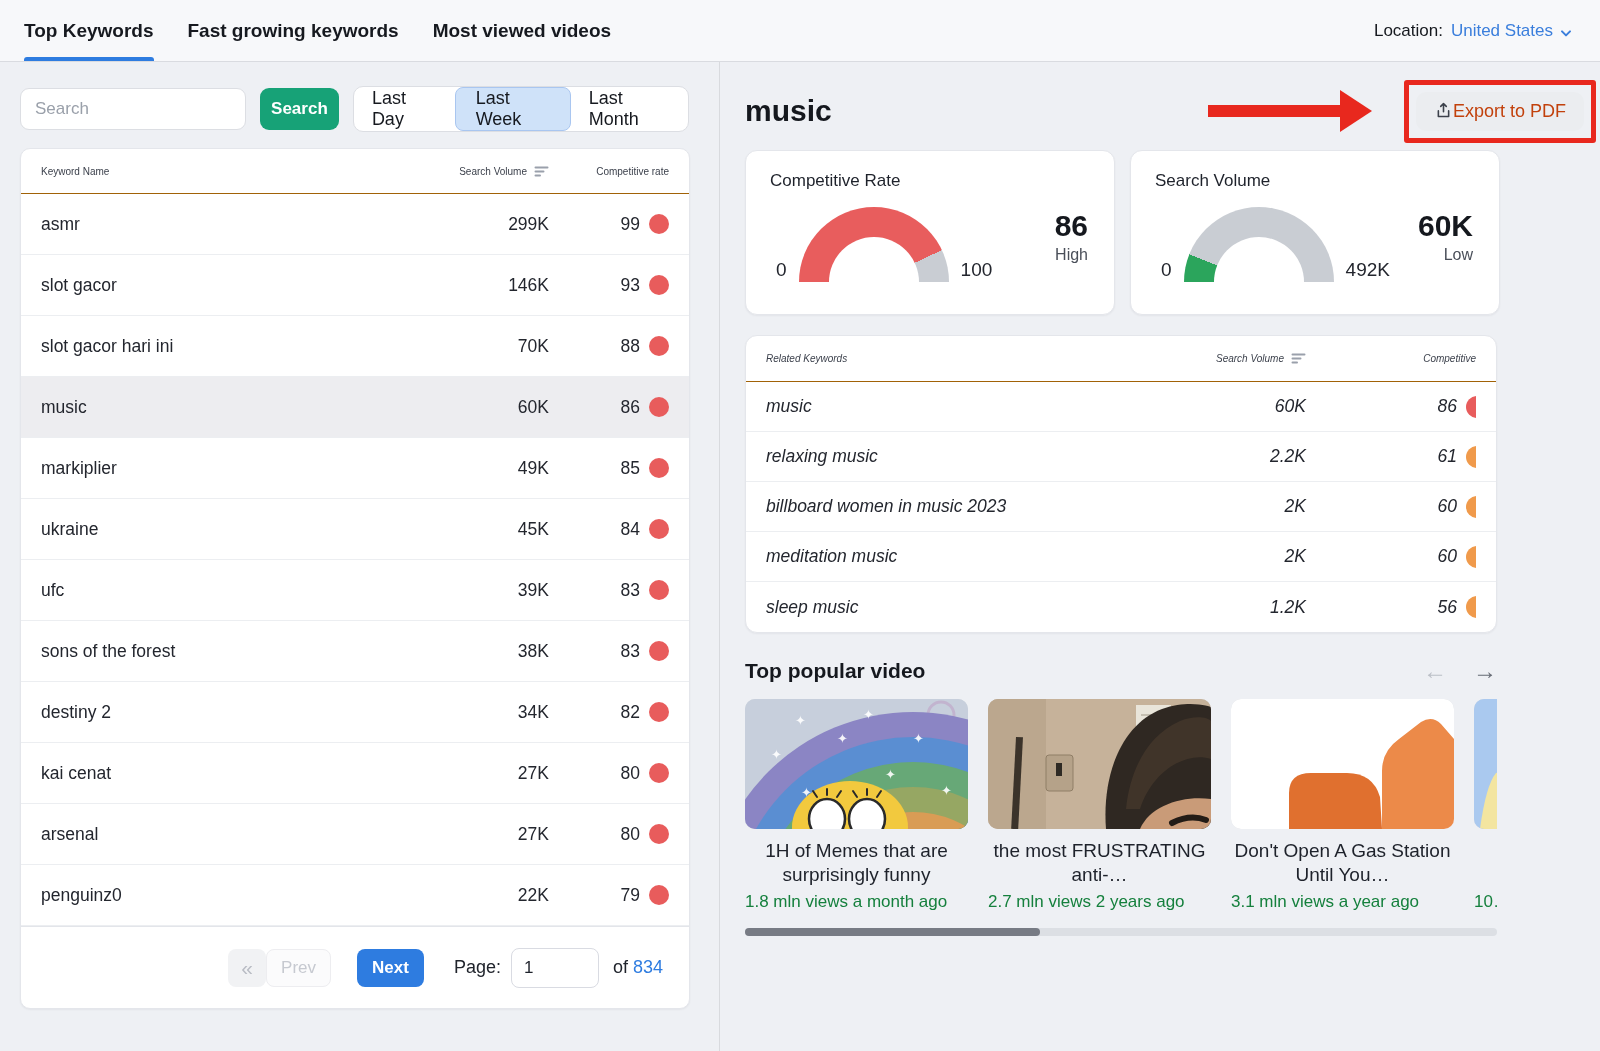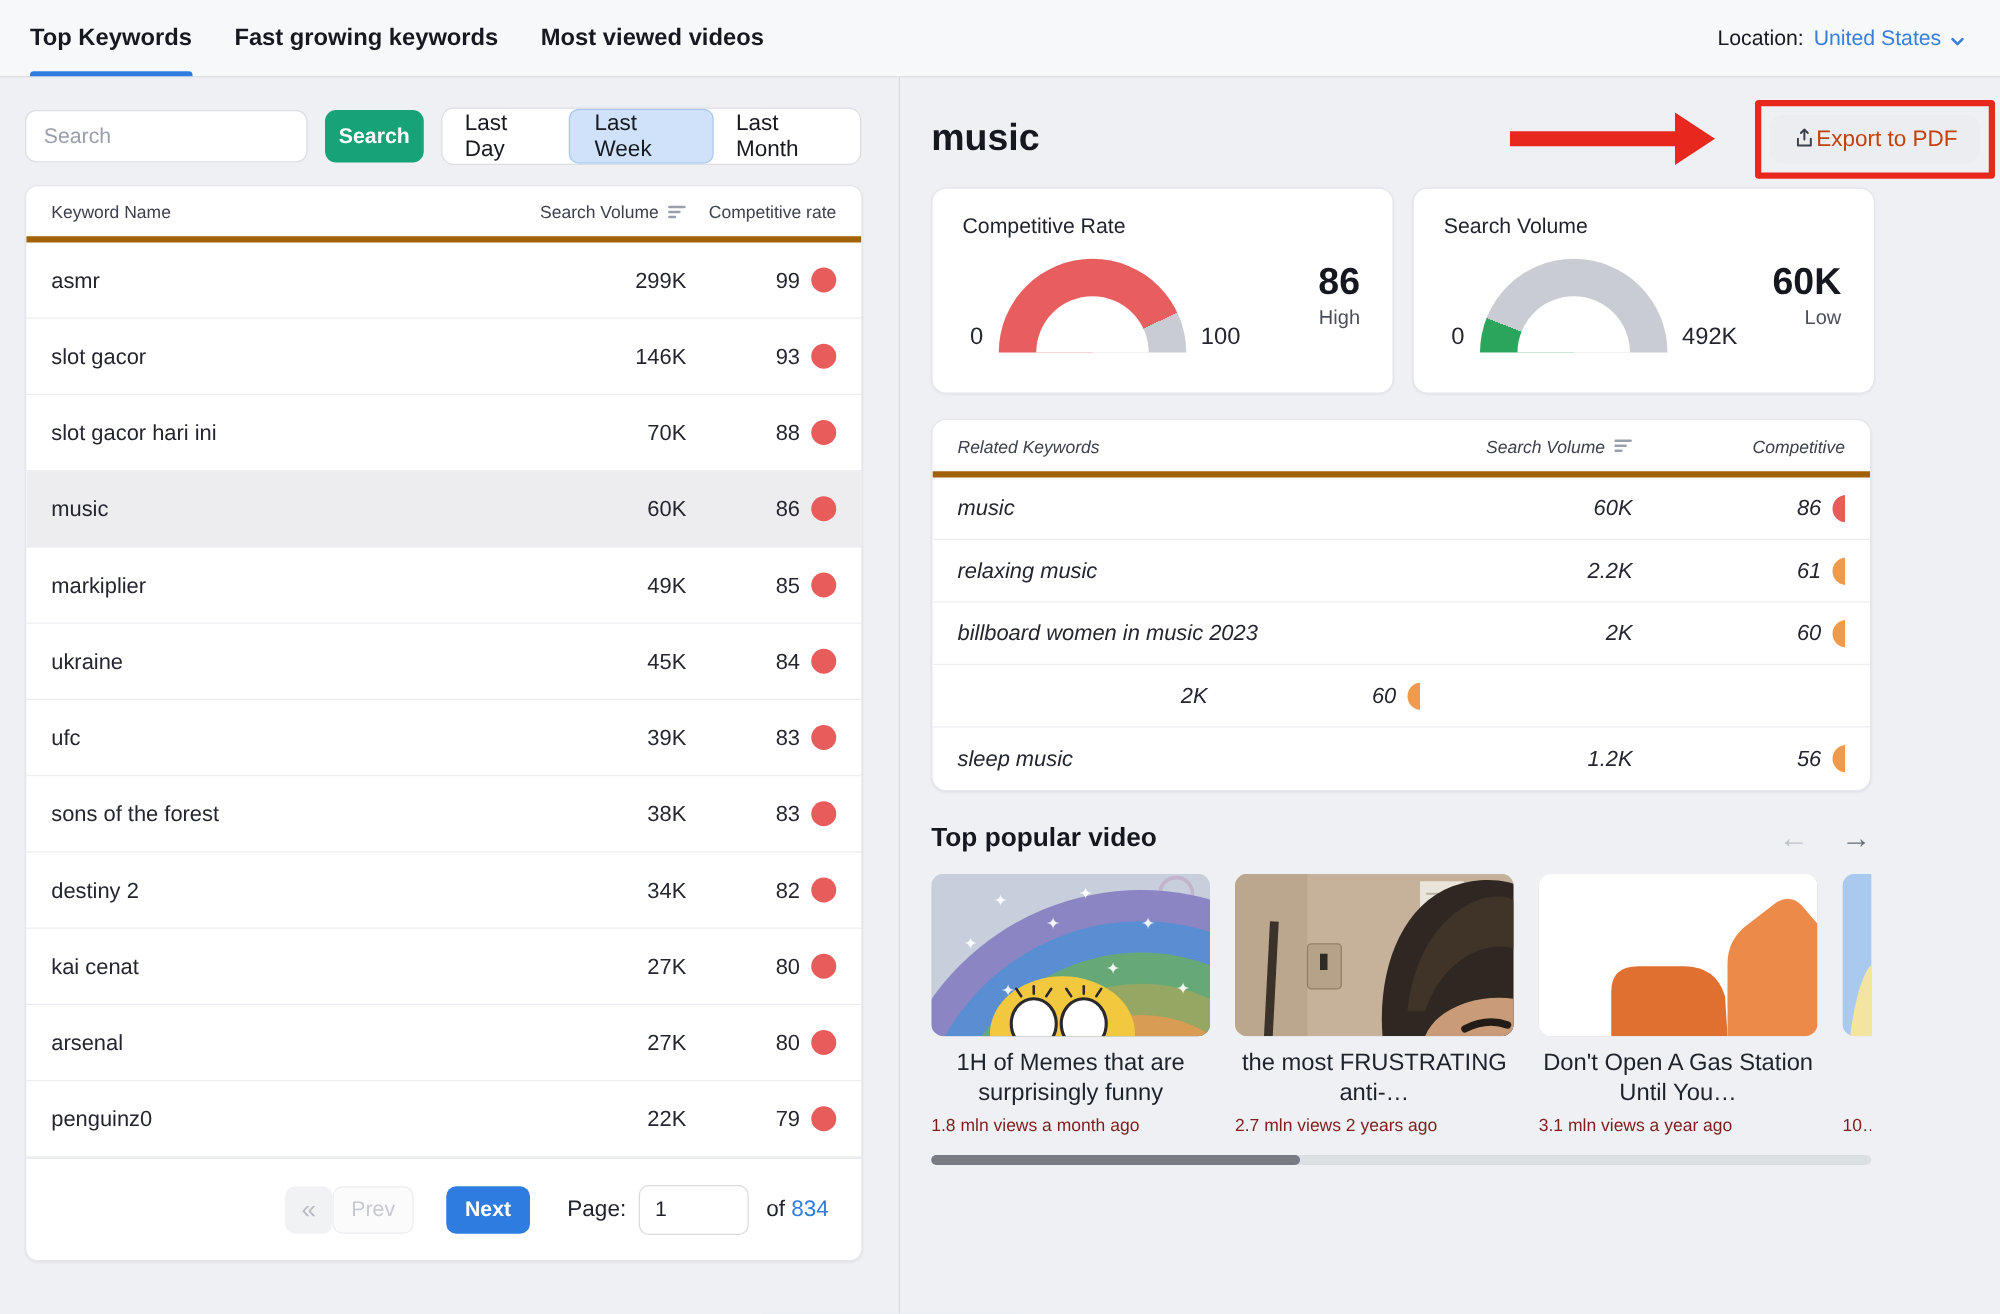--- a/index.html
+++ b/index.html
@@ -26,21 +26,21 @@
   .controls { display:flex; align-items:center; gap:14px; }
   .search-input { width:226px; height:42px; border:1px solid #dcdee3; border-radius:9px; background:#fff; font-size:17px; padding:0 14px; color:#1e222b; font-family:inherit; }
   .search-input::placeholder { color:#9aa0aa; }
   .search-btn { width:84px; height:42px; border:none; border-radius:9px; background:#17a277; color:#fff; font-size:17px; font-weight:700; font-family:inherit; cursor:pointer; }
   .seg { margin-left:auto; height:46px; background:#fff; border:1px solid #dcdee3; border-radius:10px; display:flex; align-items:stretch; overflow:hidden; }
   .seg-item { display:flex; align-items:center; padding:0 17px; font-size:18px; color:#16191f; cursor:pointer; border:1px solid transparent; border-radius:8px; }
   .seg-item.selected { background:#cfe2f9; border-color:#a9c6f0;padding-left:20px; }
 
   
   .table-card { width:670px; margin-top:16px; background:#fff; border:1px solid #e4e6eb; border-radius:10px; box-shadow:0 1px 2px rgba(20,25,40,.05); overflow:hidden; }
-  .thead { display:flex; align-items:center; height:45px; padding:12px 20px; border-bottom:5px solid #a16207; font-size:14px; color:#3c414c; }
+  .thead { display:flex; align-items:center; height:45px; padding:12px 20px; border-bottom:1px solid #a16207; font-size:10px; color:#3c414c; }
   .trow { display:flex; align-items:center; height:61px; padding:0 20px; border-bottom:1px solid #eceef1; font-size:17.5px; color:#23262e; cursor:pointer; }
   .trow.selected { background:#ededf0; }
   .c-name { flex:1; text-align:left; }
   .c-vol { width:130px; text-align:right; }
   .c-rate { width:120px; text-align:right; display:flex; justify-content:flex-end; align-items:center; gap:9px; }
   .thead .c-vol { display:flex; justify-content:flex-end; align-items:center; gap:7px; }
   .dot { width:20px; height:20px; border-radius:50%; background:#e85c5c; flex:none; }
   .dot.orange { background:#f09a4b; }
 
   
@@ -89,21 +89,21 @@
   .videos-head { width:752px; display:flex; align-items:center; margin-top:24px; }
   .videos-title { font-size:21px; font-weight:700; color:#15181e; }
   .car-arrows { margin-left:auto; display:flex; gap:26px; font-size:24px; }
   .car-prev { color:#bcc0c7; cursor:pointer; }
   .car-next { color:#676c75; cursor:pointer; }
   .carousel { width:752px; margin-top:14px; display:flex; gap:20px; overflow:hidden; }
   .vcard { width:223px; flex:none; cursor:pointer; }
   .vthumb { width:223px; height:130px; border-radius:10px; overflow:hidden; background:#d5d8de; }
   .vthumb svg { display:block; }
   .vtitle { margin-top:10px; font-size:19px; line-height:1.28; color:#1e222b; height:49px; overflow:hidden; white-space:pre-line;text-align:center; }
-  .vmeta { margin-top:4px; font-size:14px; color:#7f1d1d; white-space:nowrap; overflow:hidden; }
+  .vmeta { margin-top:4px; font-size:17px; color:#15803d; white-space:nowrap; overflow:hidden; }
   .car-scroll { width:752px; height:8px; margin-top:16px; background:#dcdfe4; border-radius:4px; position:relative; }
   .car-thumbbar { position:absolute; left:0; top:0; width:295px; height:8px; background:#777b84; border-radius:4px; cursor:grab; }
 
   .sort-icon,.chev-icon,.export-icon { display:inline-flex; }
 </style>
 </head>
 <body>
 
 <div class="app">
 
@@ -355,20 +355,21 @@
         </div>
         <div class="rrow">
           <div class="c-name">billboard women in music 2023</div>
           <div class="c-vol">2K</div>
           <div class="c-rate">
               <span>60</span>
               <span class="dot orange"></span>
             </div>
         </div>
         <div class="rrow">
+          <div class="c-name">meditation music</div>
           <div class="c-vol">2K</div>
           <div class="c-rate">
               <span>60</span>
               <span class="dot orange"></span>
             </div>
         </div>
         <div class="rrow">
           <div class="c-name">sleep music</div>
           <div class="c-vol">1.2K</div>
           <div class="c-rate">

